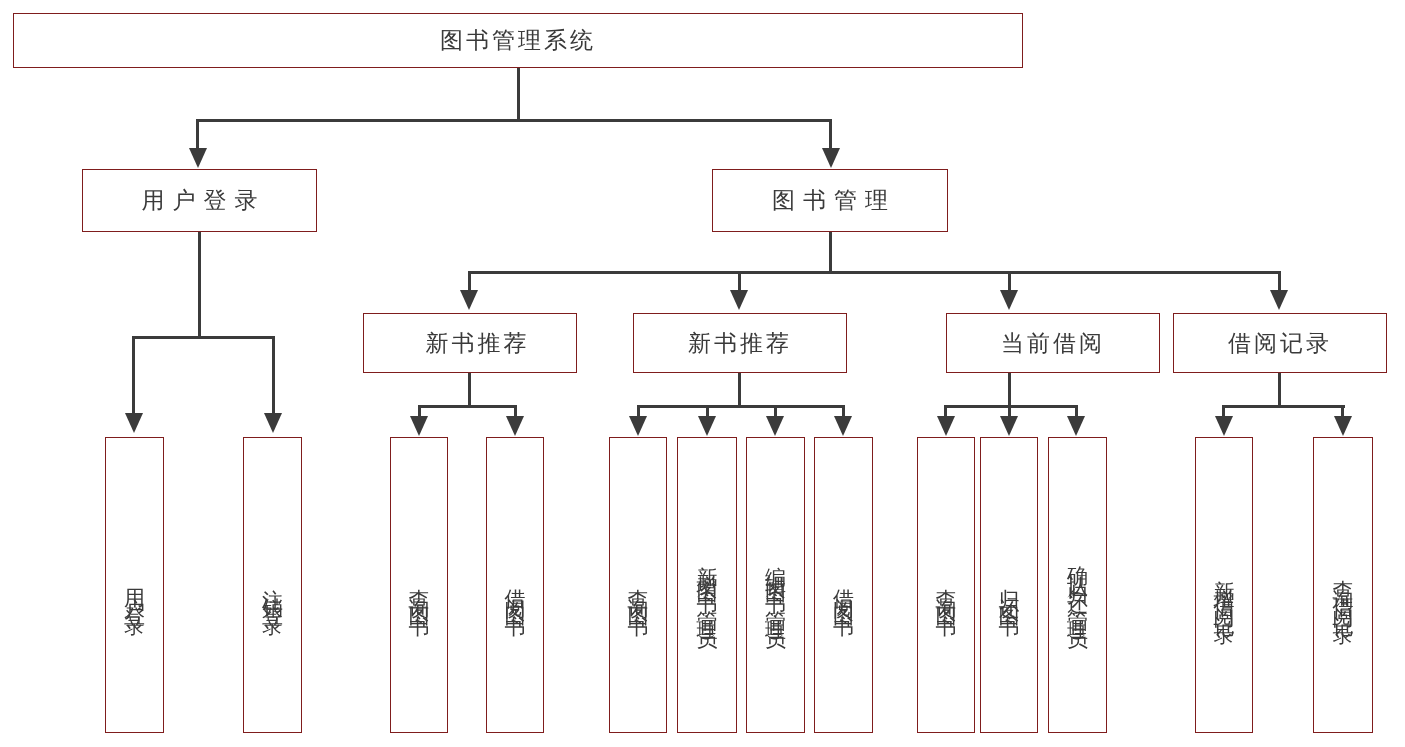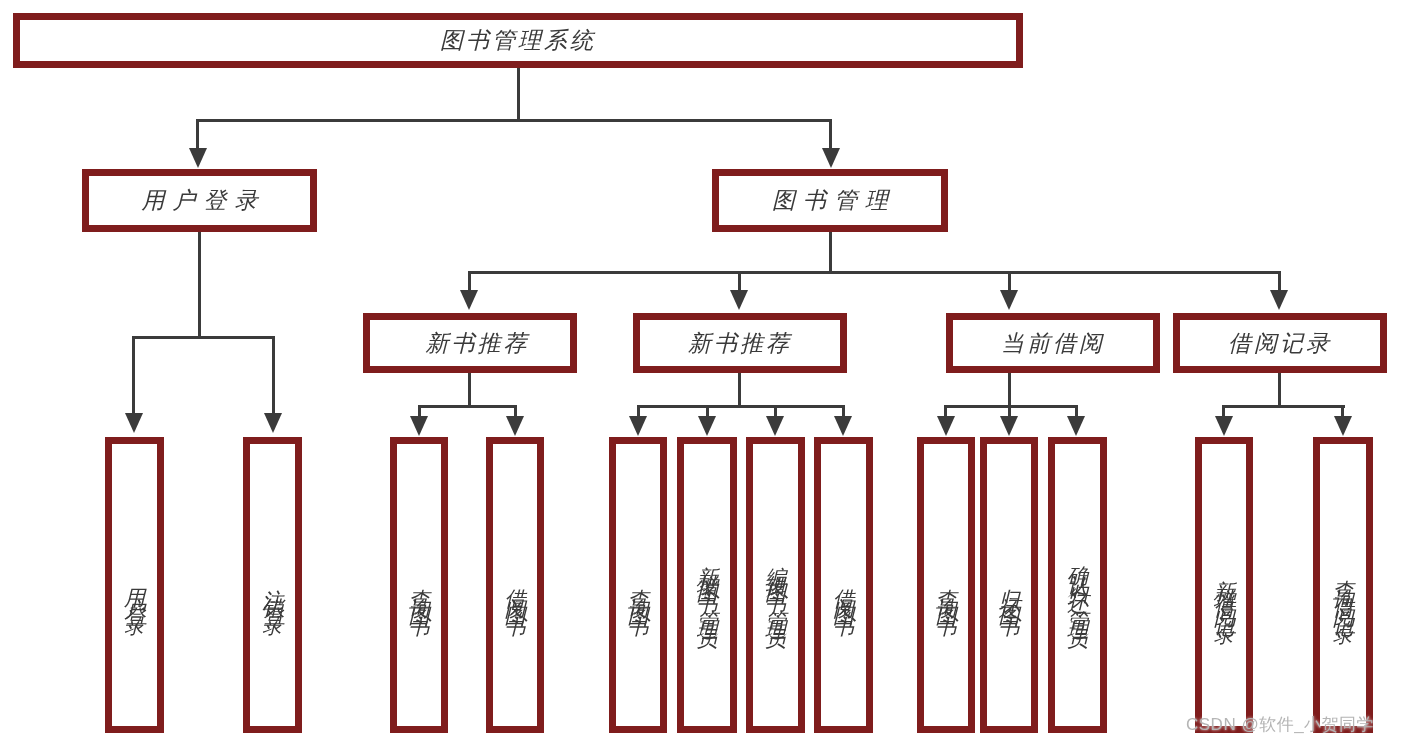--- a/index.html
+++ b/index.html
@@ -7,29 +7,28 @@
     position:relative;
     width:1405px;height:747px;
     background:#ffffff;
     overflow:hidden;
     font-family:"Liberation Sans","DejaVu Sans",sans-serif;
     color:#3a3a3a;
   }
   .box{
     position:absolute;
     box-sizing:border-box;
-    border:7px solid #7f1d1d;
+    border:1px solid #7f1d1d;
     background:#ffffff;
     display:flex;
     align-items:center;
     justify-content:center;
     text-align:center;
     line-height:1.15;
     white-space:nowrap;
-    font-style:italic;
   }
   .h-label{font-size:23px;letter-spacing:3px;}
   .l2{font-size:23px;letter-spacing:8px;padding-left:8px;}
   .leaf{
     writing-mode:vertical-rl;
     text-orientation:mixed;
     font-size:21px;
     letter-spacing:9px;
     padding-top:9px;
   }
@@ -139,15 +138,14 @@
   <div class="box leaf" style="left:746px;top:437px;width:59px;height:296px;">编辑图书（管理员）</div>
   <div class="box leaf" style="left:814px;top:437px;width:59px;height:296px;">借阅图书</div>
 
   <div class="box leaf" style="left:917px;top:437px;width:58px;height:296px;">查询图书</div>
   <div class="box leaf" style="left:980px;top:437px;width:58px;height:296px;">归还图书</div>
   <div class="box leaf" style="left:1048px;top:437px;width:59px;height:296px;">确认归还（管理员）</div>
 
   <div class="box leaf" style="left:1195px;top:437px;width:58px;height:296px;">新增借阅记录</div>
   <div class="box leaf" style="left:1313px;top:437px;width:60px;height:296px;">查询借阅记录</div>
 
-  <div class="watermark">CSDN @软件_小贺同学</div>
 
 </div>
 
 </body></html>

